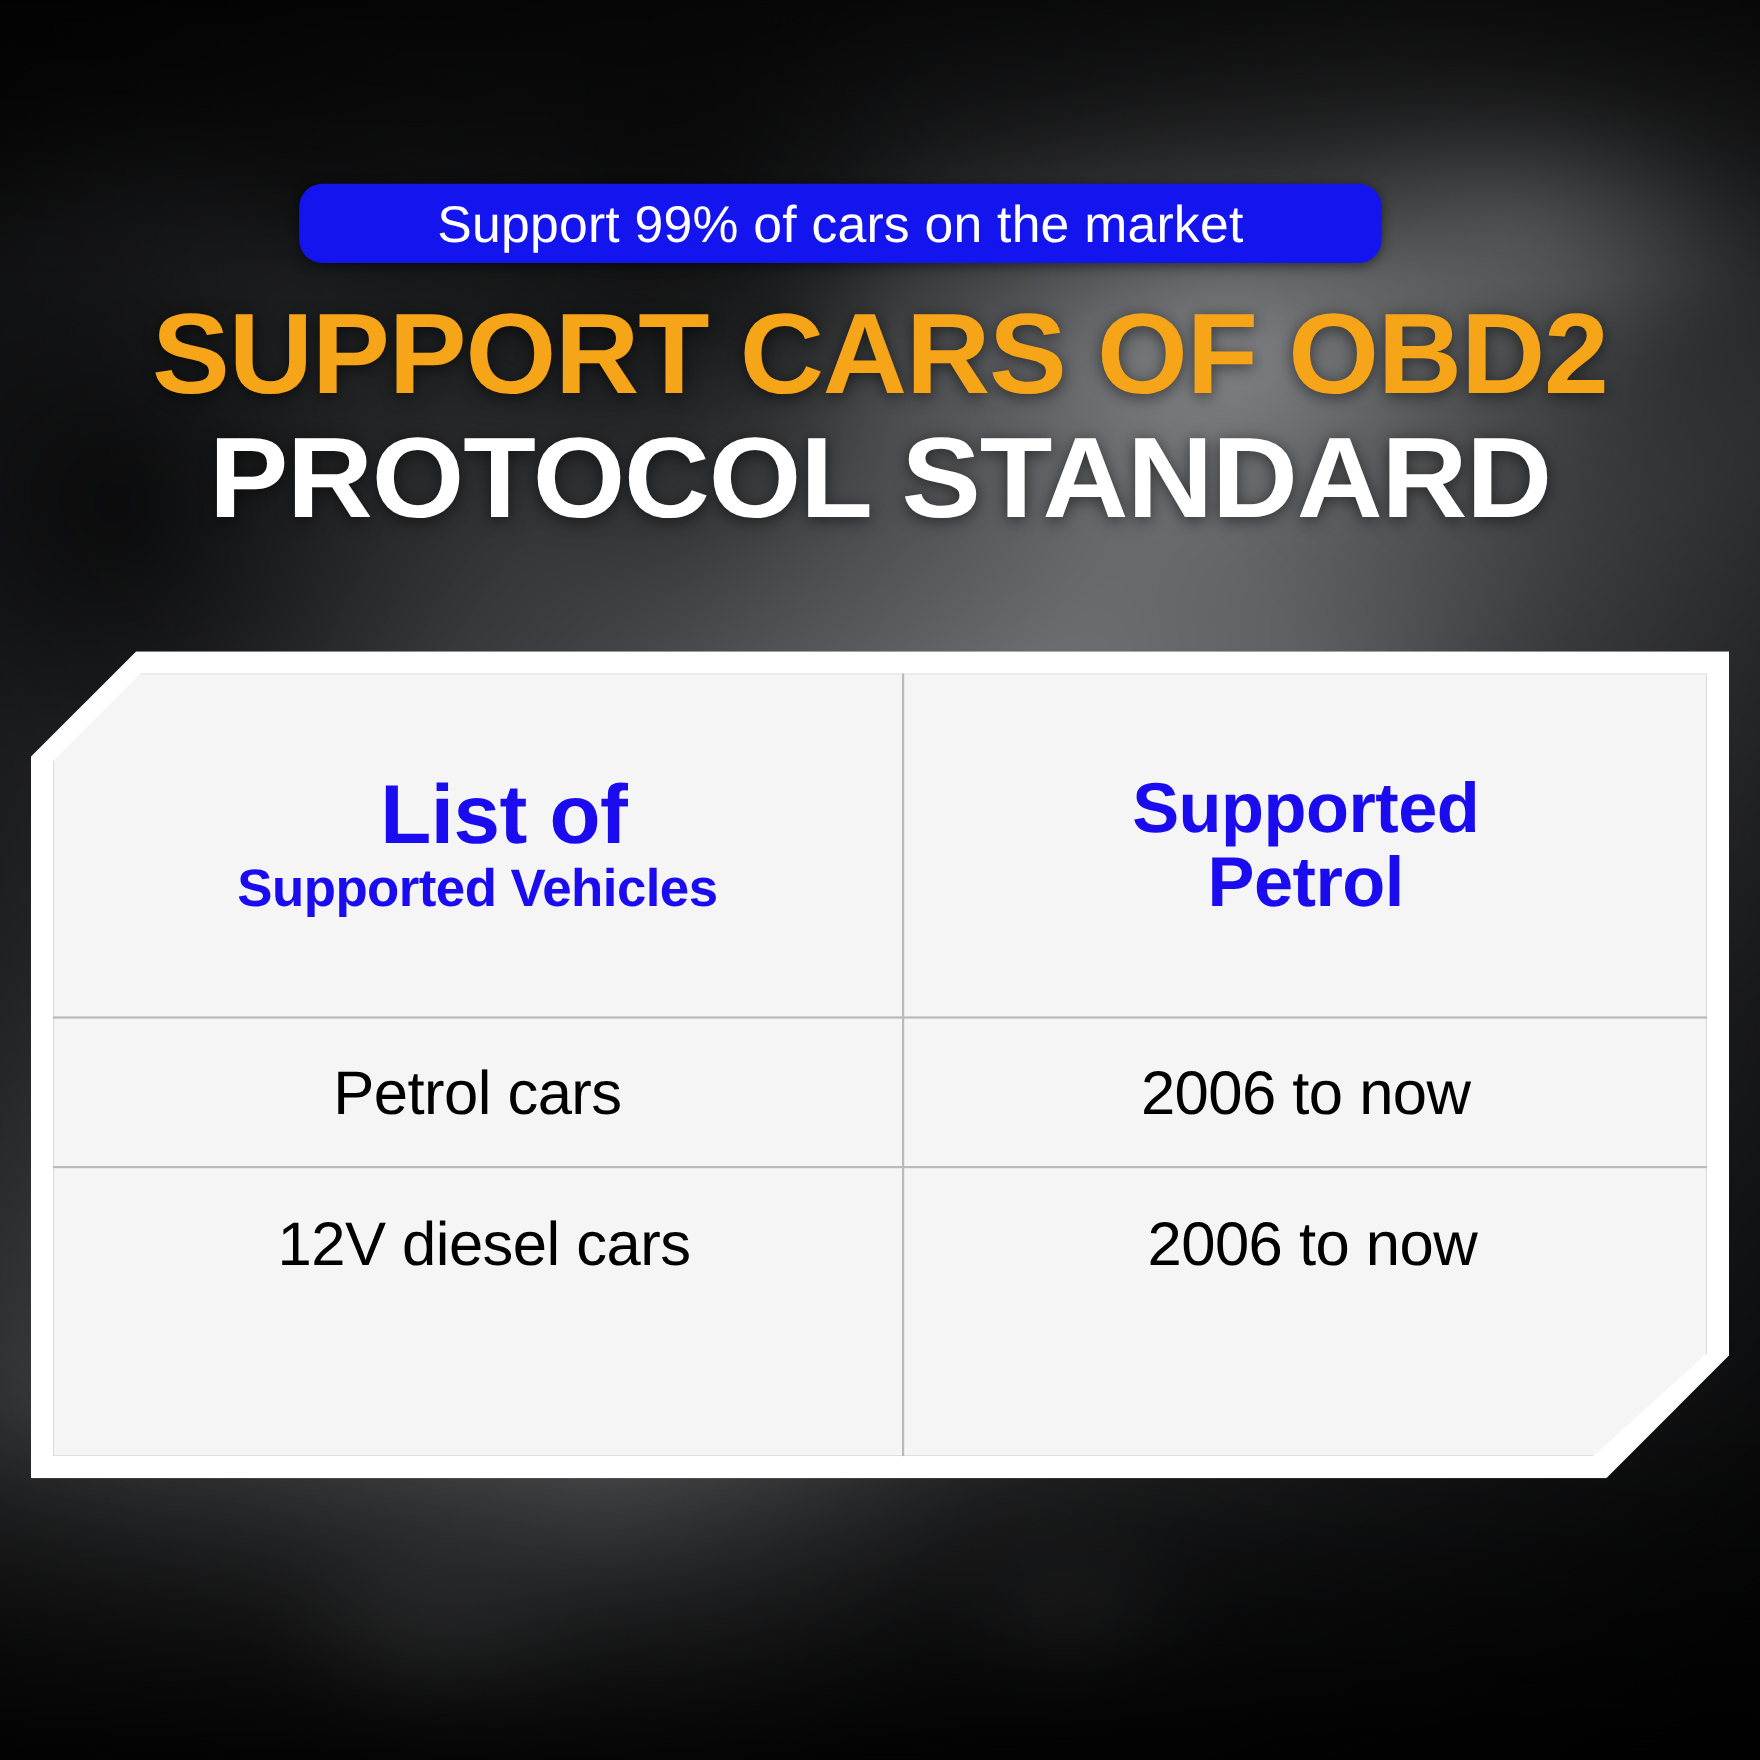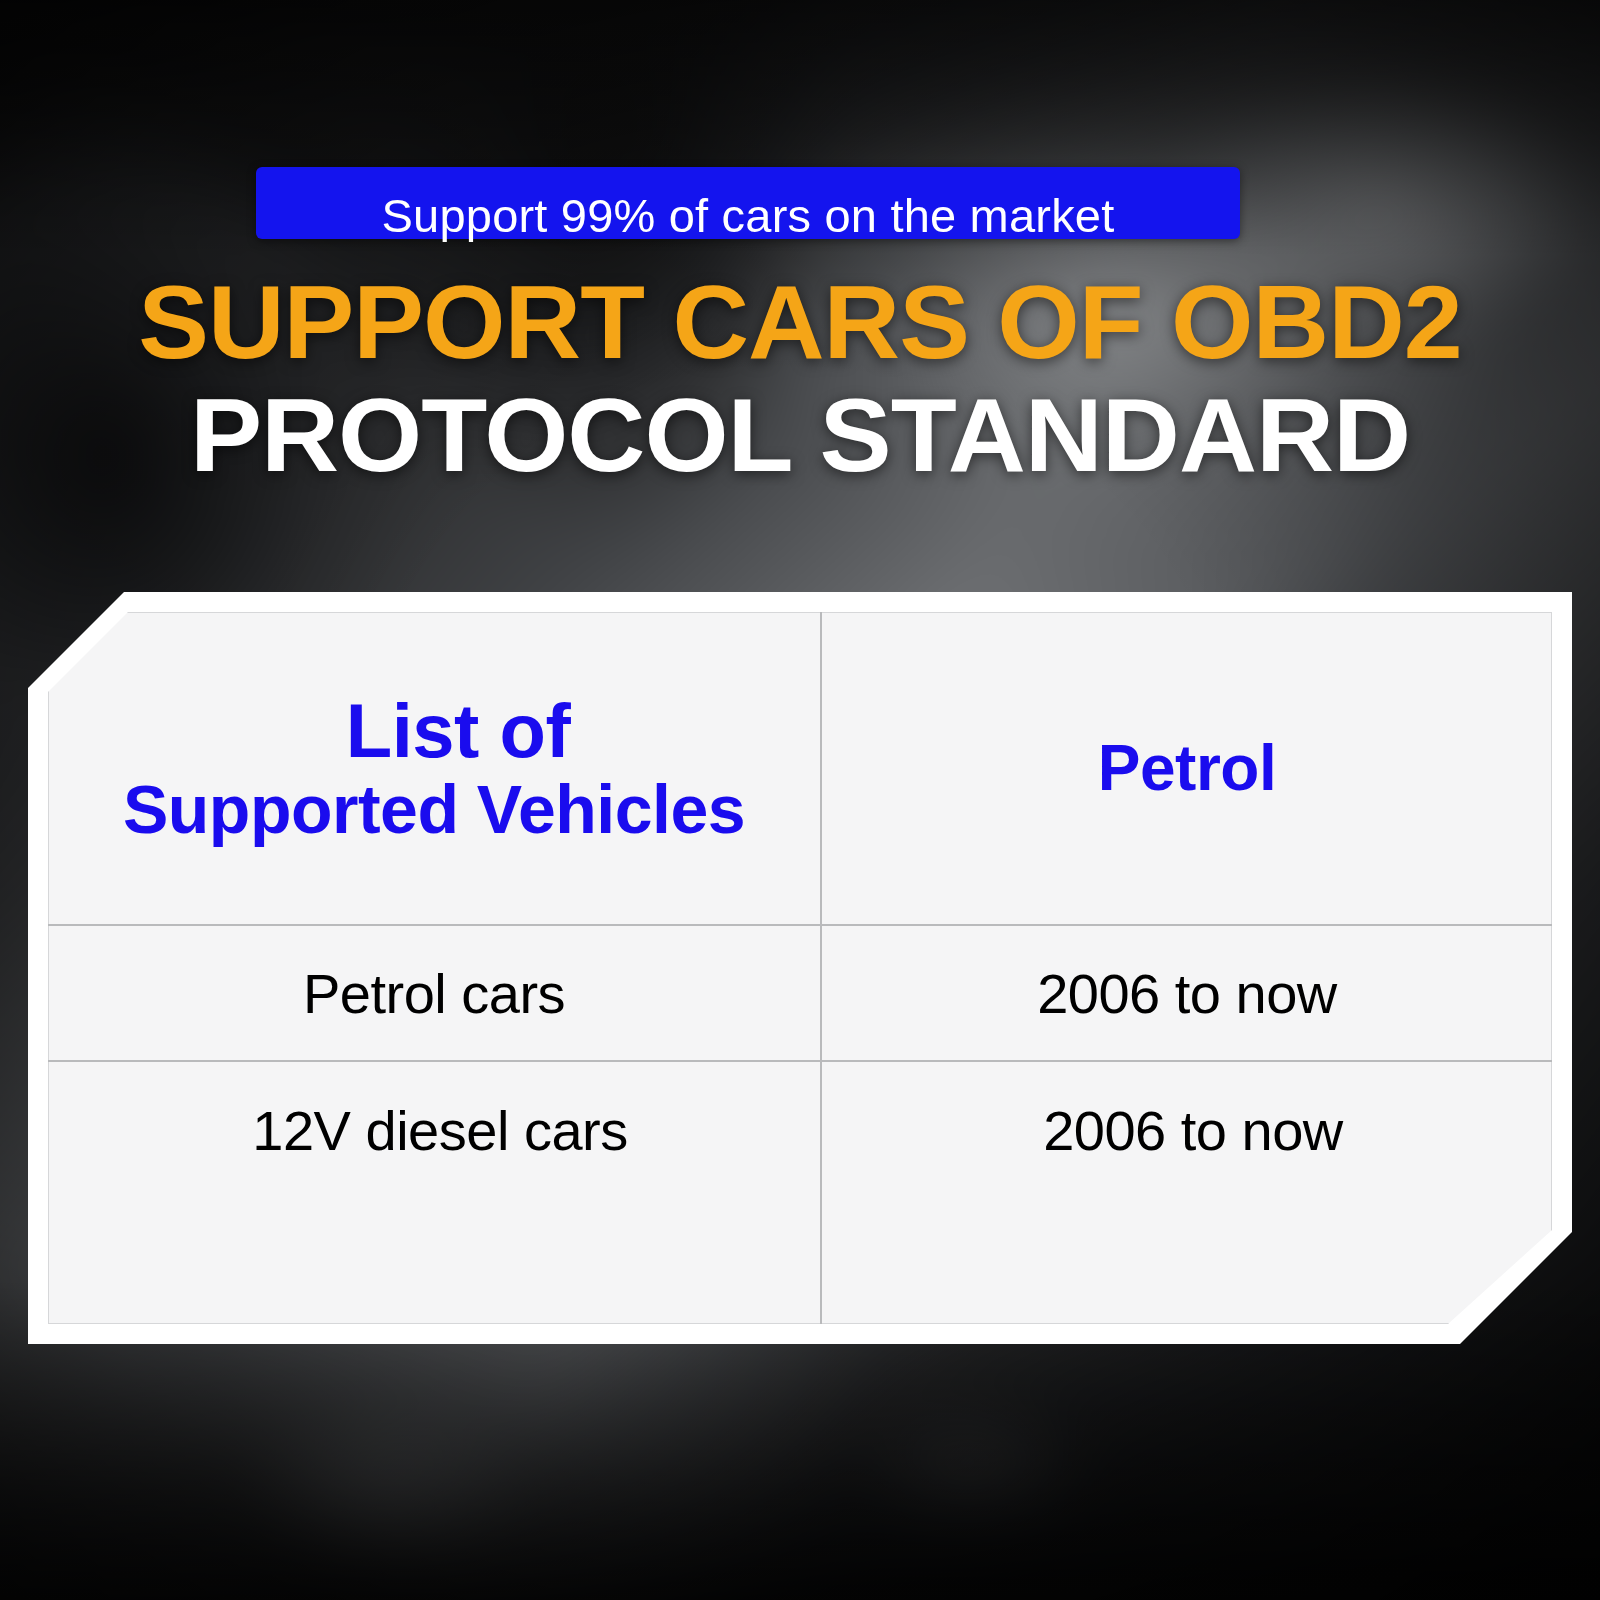--- a/index.html
+++ b/index.html
@@ -50,28 +50,28 @@
     inset: 0;
     background:
       radial-gradient(ellipse 1200px 1100px at 800px 760px, rgba(0,0,0,0) 35%, rgba(0,0,0,0.35) 78%, rgba(0,0,0,0.62) 100%),
       linear-gradient(180deg, rgba(0,0,0,0.55) 0%, rgba(0,0,0,0) 16%, rgba(0,0,0,0) 80%, rgba(0,0,0,0.75) 100%);
     pointer-events: none;
   }
 
   
   #banner {
     position: absolute;
-    left: 256px;
+    left: 272px;
     top: 167px;
     width: 984px;
     height: 72px;
     background: #1414ee;
-    border-radius: 6px;
+    border-radius: 21px;
     display: flex;
-    align-items: flex-end;
+    align-items: center;
     justify-content: center;
     box-shadow: 0 2px 10px rgba(0,0,0,0.45);
   }
   #banner-text {
     color: #ffffff;
     font-size: 47px;
     font-weight: 400;
     letter-spacing: 0.2px;
     white-space: nowrap;
     line-height: 1;
@@ -168,21 +168,21 @@
     color: #1a0cee;
     font-weight: 700;
     line-height: 1.0;
   }
   .hdr-line-big {
     font-size: 76px;
     letter-spacing: -0.5px;
     margin-left: 48px;
   }
   .hdr-line-sub {
-    font-size: 68px;
+    font-size: 48px;
     letter-spacing: -0.5px;
     margin-top: 6px;
   }
   .hdr-years-line {
     font-size: 64px;
     letter-spacing: -0.5px;
   }
   .hdr-years-line + .hdr-years-line { margin-top: 4px; }
 
   .data-cell {
@@ -213,20 +213,21 @@
       <div class="hline" id="hline-header"></div>
       <div class="hline" id="hline-row1"></div>
       <div class="vline" id="vline-col"></div>
 
       <div class="cell col-left row-head header-cell">
         <span class="hdr-line-big">List of</span>
         <span class="hdr-line-sub">Supported Vehicles</span>
       </div>
 
       <div class="cell col-right row-head header-cell">
+        <span class="hdr-years-line">Supported</span>
         <span class="hdr-years-line">Petrol</span>
       </div>
 
       <div class="cell col-left row-1 data-cell">
         <span>Petrol cars</span>
       </div>
       <div class="cell col-right row-1 data-cell">
         <span>2006 to now</span>
       </div>
 

